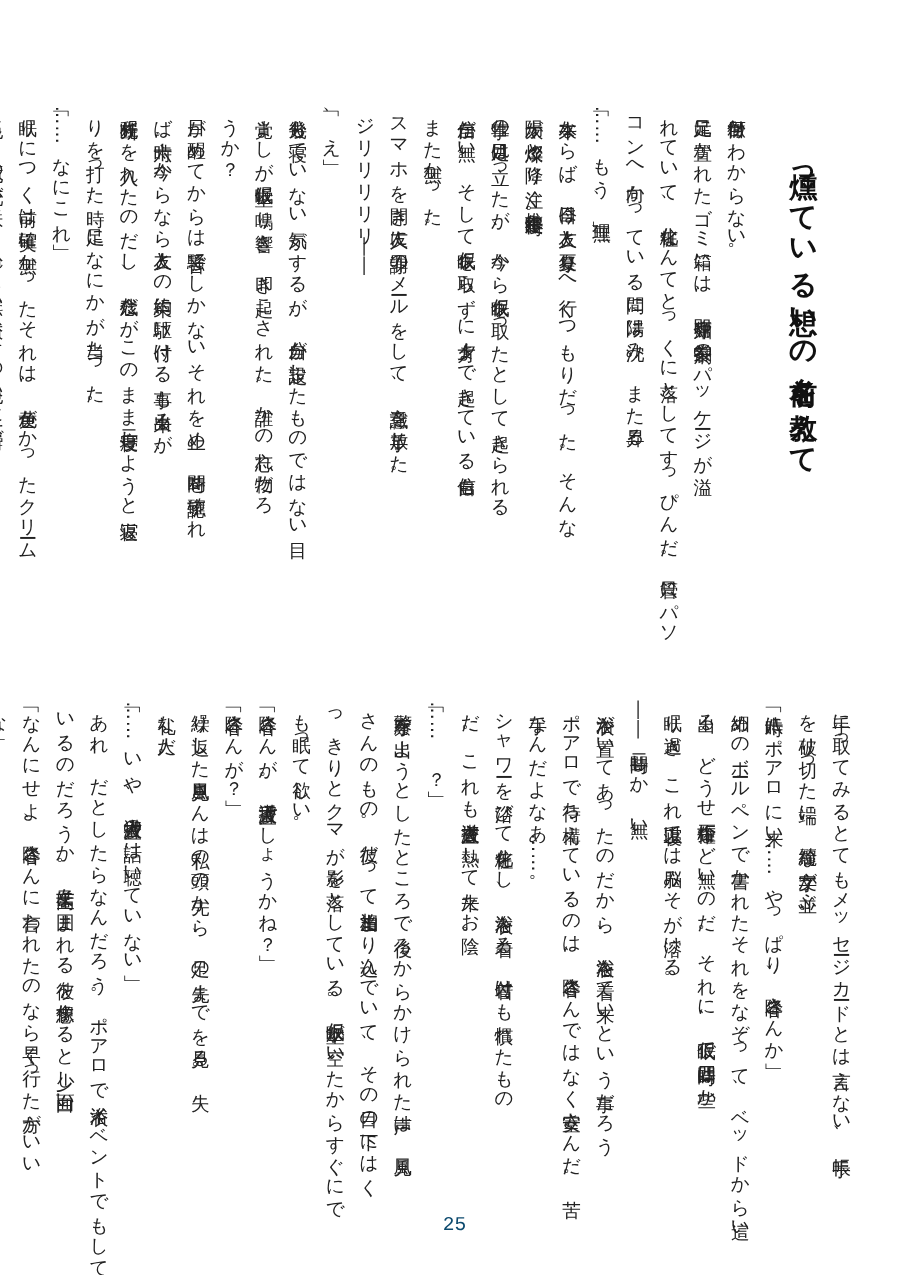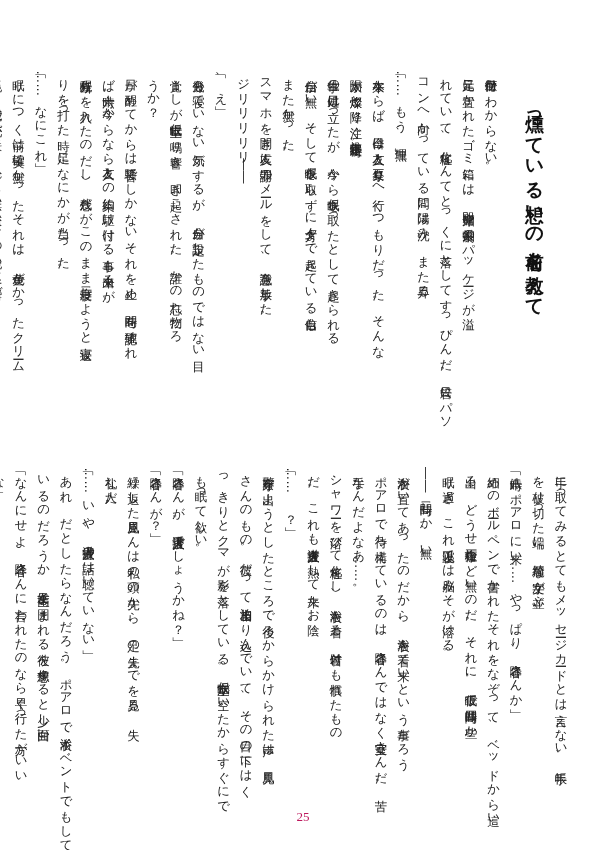--- a/index.html
+++ b/index.html
@@ -60,23 +60,23 @@
     .line {
       display: block;
       white-space: nowrap;
     }
     .page-number {
       position: absolute;
       left: 0;
       width: 606px;
       top: 809px;
       text-align: center;
-      font-family: Liberation Serif, serif;
+      font-family: Liberation Mono, monospace;
       font-size: 13px;
-      color: #be185d;
+      color: #0c4a6e;
     }
   </style>
 </head>
 <body>
 
 <div class="page">
 
   <div class="title">燻っている想いの名前を教えて</div>
 
   <div class="block block-top">

